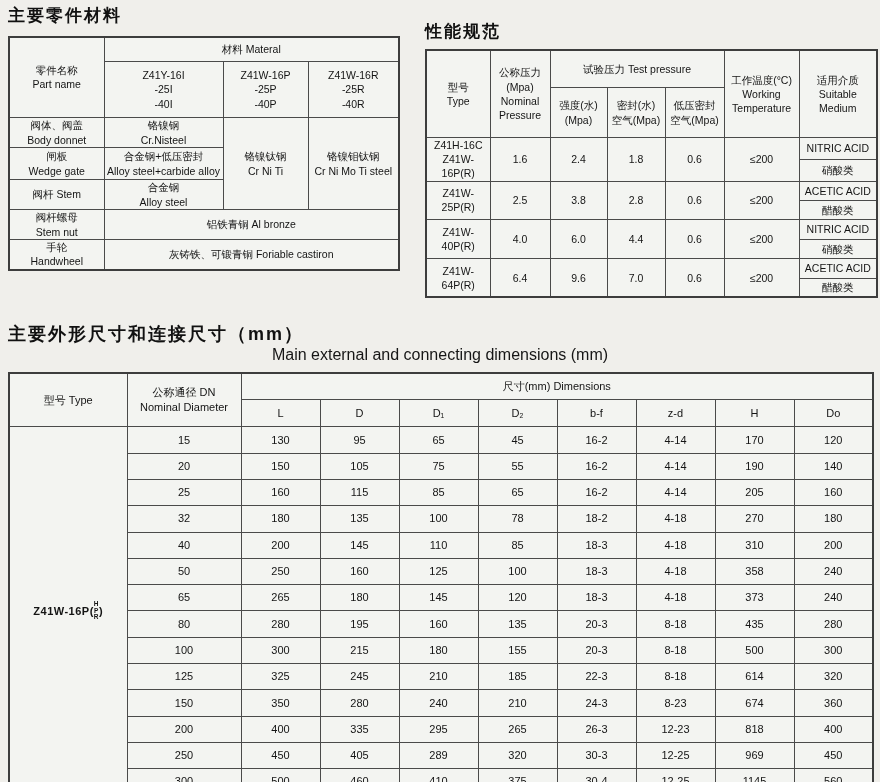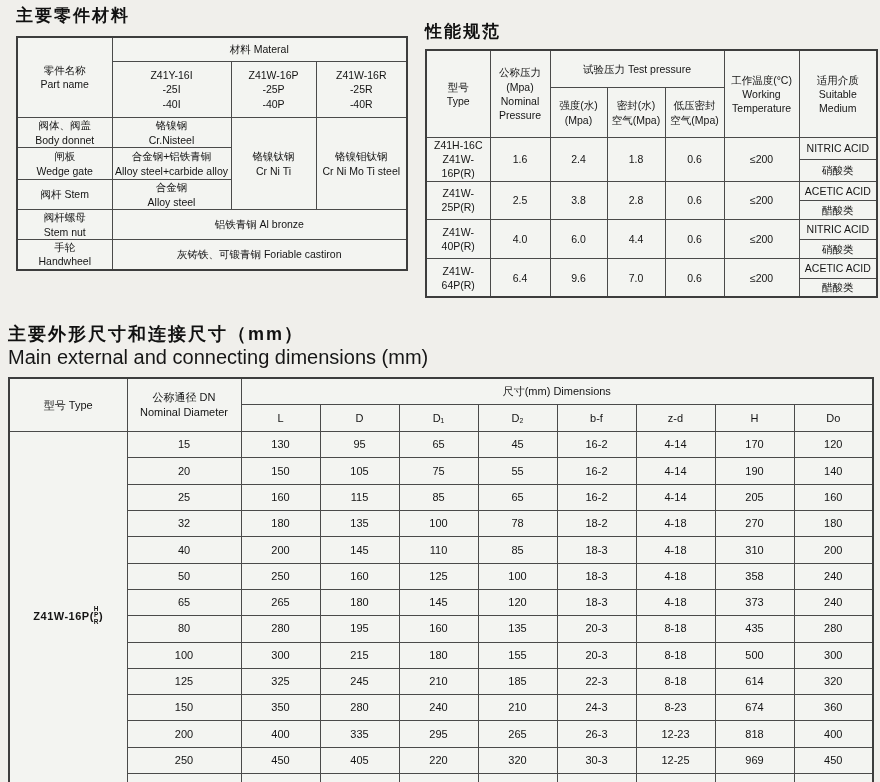--- a/index.html
+++ b/index.html
@@ -7,21 +7,21 @@
     width:880px;height:782px;position:relative;
     background:#f0efeb;
     font-family:"Liberation Sans","DejaVu Sans",sans-serif;
     color:#1b1b1b;
     overflow:hidden;
   }
   .section{position:absolute;}
   .title-zh{font-weight:bold;font-size:17px;letter-spacing:2px;line-height:1.15;color:#111;}
   .title-en{font-size:15px;line-height:1.2;color:#161616;}
   .dims-title .title-zh{font-size:18px;}
-  .dims-title .title-en{font-size:20px;}
+  .dims-title .title-en{font-size:16px;text-align:center;}
 
   table{border-collapse:collapse;table-layout:fixed;background:#f3f4f1;border:2px solid #3d3d3d;}
   th,td{
     border:1px solid #4a4a4a;
     text-align:center;vertical-align:middle;
     font-weight:normal;
     white-space:pre-line;
     padding:0 2px;
     font-size:10.5px;line-height:1.35;
     color:#141414;
@@ -45,21 +45,21 @@
   .d-table td{font-size:11px;height:25.3px;}
   .d-table th{font-size:11px;}
   .type-cell{font-size:12px;font-weight:bold;letter-spacing:0.5px;}
   .tstack{display:inline-flex;flex-direction:column;vertical-align:middle;}
   .tstack i{font-style:normal;font-size:6.5px;line-height:1.05;font-weight:bold;}
   .tprefix,.tsuffix{vertical-align:middle;}
 </style>
 </head>
 <body>
 
-<div class="section" style="left:16px;top:6px;width:400px;">
+<div class="section" style="left:8px;top:6px;width:400px;">
   <div class="title-zh">主要零件材料</div>
 
   <table class="m-table">
     <colgroup>
         <col style="width:95px">
         <col style="width:119px">
         <col style="width:85px">
         <col style="width:91px">
       </colgroup>
     <tbody>
@@ -85,21 +85,21 @@
       <td>铬镍钢
 Cr.Nisteel</td>
       <td rowspan="3">铬镍钛钢
 Cr Ni Ti</td>
       <td rowspan="3">铬镍钼钛钢
 Cr Ni Mo Ti steel</td>
     </tr>
     <tr class="br2">
       <td>闸板
 Wedge gate</td>
-      <td>合金钢+铝铁青铜
+      <td>合金钢+低压密封
 Alloy steel+carbide alloy</td>
     </tr>
     <tr class="br">
       <td>阀杆  Stem</td>
       <td>合金钢
 Alloy steel</td>
     </tr>
     <tr class="br">
       <td>阀杆螺母
 Stem nut</td>
@@ -374,21 +374,21 @@
           <td>265</td>
           <td>26-3</td>
           <td>12-23</td>
           <td>818</td>
           <td>400</td>
         </tr>
         <tr>
           <td>250</td>
           <td>450</td>
           <td>405</td>
-          <td>220</td>
+          <td>289</td>
           <td>320</td>
           <td>30-3</td>
           <td>12-25</td>
           <td>969</td>
           <td>450</td>
         </tr>
         <tr>
           <td>300</td>
           <td>500</td>
           <td>460</td>

